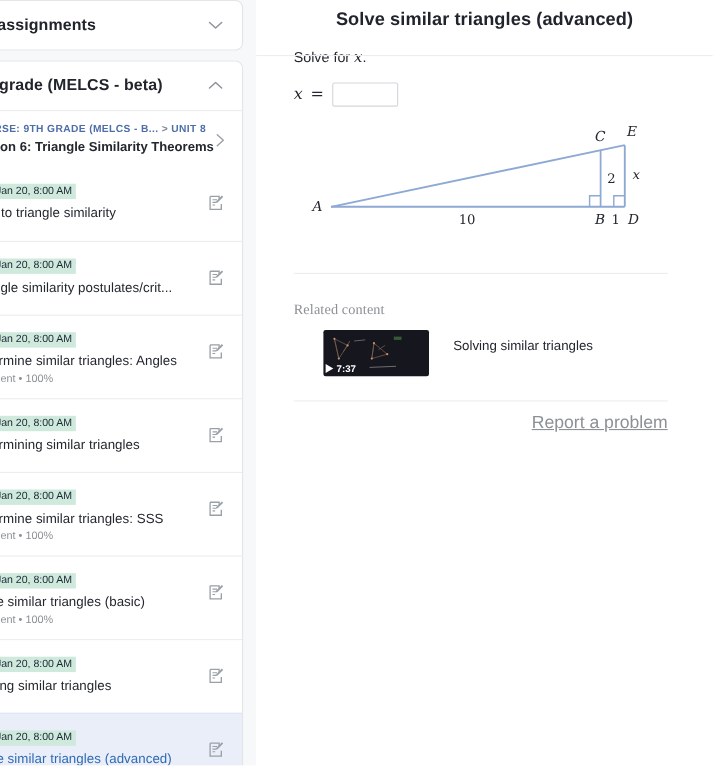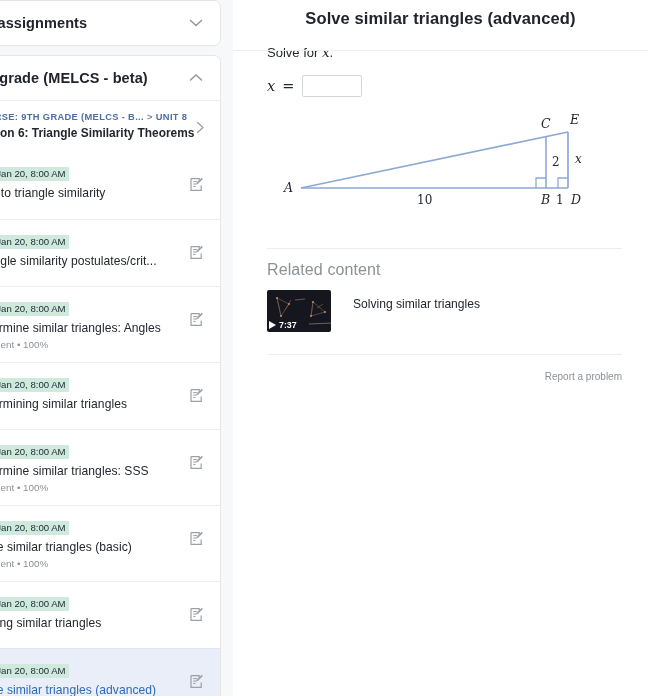--- a/index.html
+++ b/index.html
@@ -92,21 +92,21 @@
   .main { position: relative; flex: 1; height: 696px; background: #fff; }
   .main-title {
     text-align: center;
     font-size: 16.5px; font-weight: 700; color: #21242c;
     padding-top: 9px; letter-spacing: .1px;
   }
   .main-divider {
     position: absolute; left: 0; right: 0; top: 50px;
     height: 1px; background: #ededef;
   }
-  .exercise { padding: 0 26px 0 34px; }
+  .exercise { padding: 0 41px 0 34px; }
 
   .prompt {
     margin-top: 16px;
     font-size: 13px; color: #23272e; font-weight: 400;
   }
   .mvar { font-family: "DejaVu Serif", serif; font-style: italic; font-size: 13.5px; }
 
   .answer-row {
     display: flex; align-items: center; margin-top: 15px;
   }
@@ -126,27 +126,27 @@
     padding: 0 5px; color: #23272e;
   }
 
   .figure-wrap { position: relative; margin-top: 9px; height: 120px; }
   .figure-wrap svg { display: block; }
 
   .section-divider {
     height: 1px; background: #ededef; margin-top: 22px;
   }
   .related-label {
-    font-size: 16px; color: #8c9196; margin-top: 12px; letter-spacing:.1px;
+    font-size: 13px; color: #8c9196; margin-top: 24px; letter-spacing:.1px;font-family:Liberation Serif, serif;
   }
   .related-item { display: flex; align-items: flex-start; margin-top: 11px; }
   .thumb {
     position: relative;
-    width: 64px; height: 42px; border-radius: 2px;
-    background: #16161e; overflow: hidden; flex: 0 0 auto;
+    width: 96px; height: 42px; border-radius: 2px;
+    background: #16161e; overflow: hidden; flex: 0 0 auto; margin-left: 27px;
   }
   .thumb svg { position: absolute; left: 0; top: 0; }
   .thumb-time {
     position: absolute; left: 2px; bottom: 2px;
     display: flex; align-items: center;
     color: #ffffff; font-size: 8.8px; font-weight: 700;
   }
   .thumb-time .play {
     width: 0; height: 0;
     border-left: 7px solid #ffffff;
@@ -155,21 +155,21 @@
     margin-right: 3px;
   }
   .related-title {
     font-size: 12.1px; color: #23272e; margin-left: 22px; padding-top: 7px;
   }
   .bottom-divider {
     height: 1px; background: #ededef; margin-top: 22px;
   }
   .report-row { text-align: right; padding-top: 11px; }
   .report-link {
-    font-size: 10px; color: #8c9196; 
+    font-size: 16px; color: #8c9196; text-decoration: underline;
     cursor: pointer;
   }
 
   
   .collapse-handle {
     position: absolute;
     left: 233px; top: 612px;
     width: 21px; height: 32px;
     background: #ffffff;
     border: 1px solid #e3e5e7;

